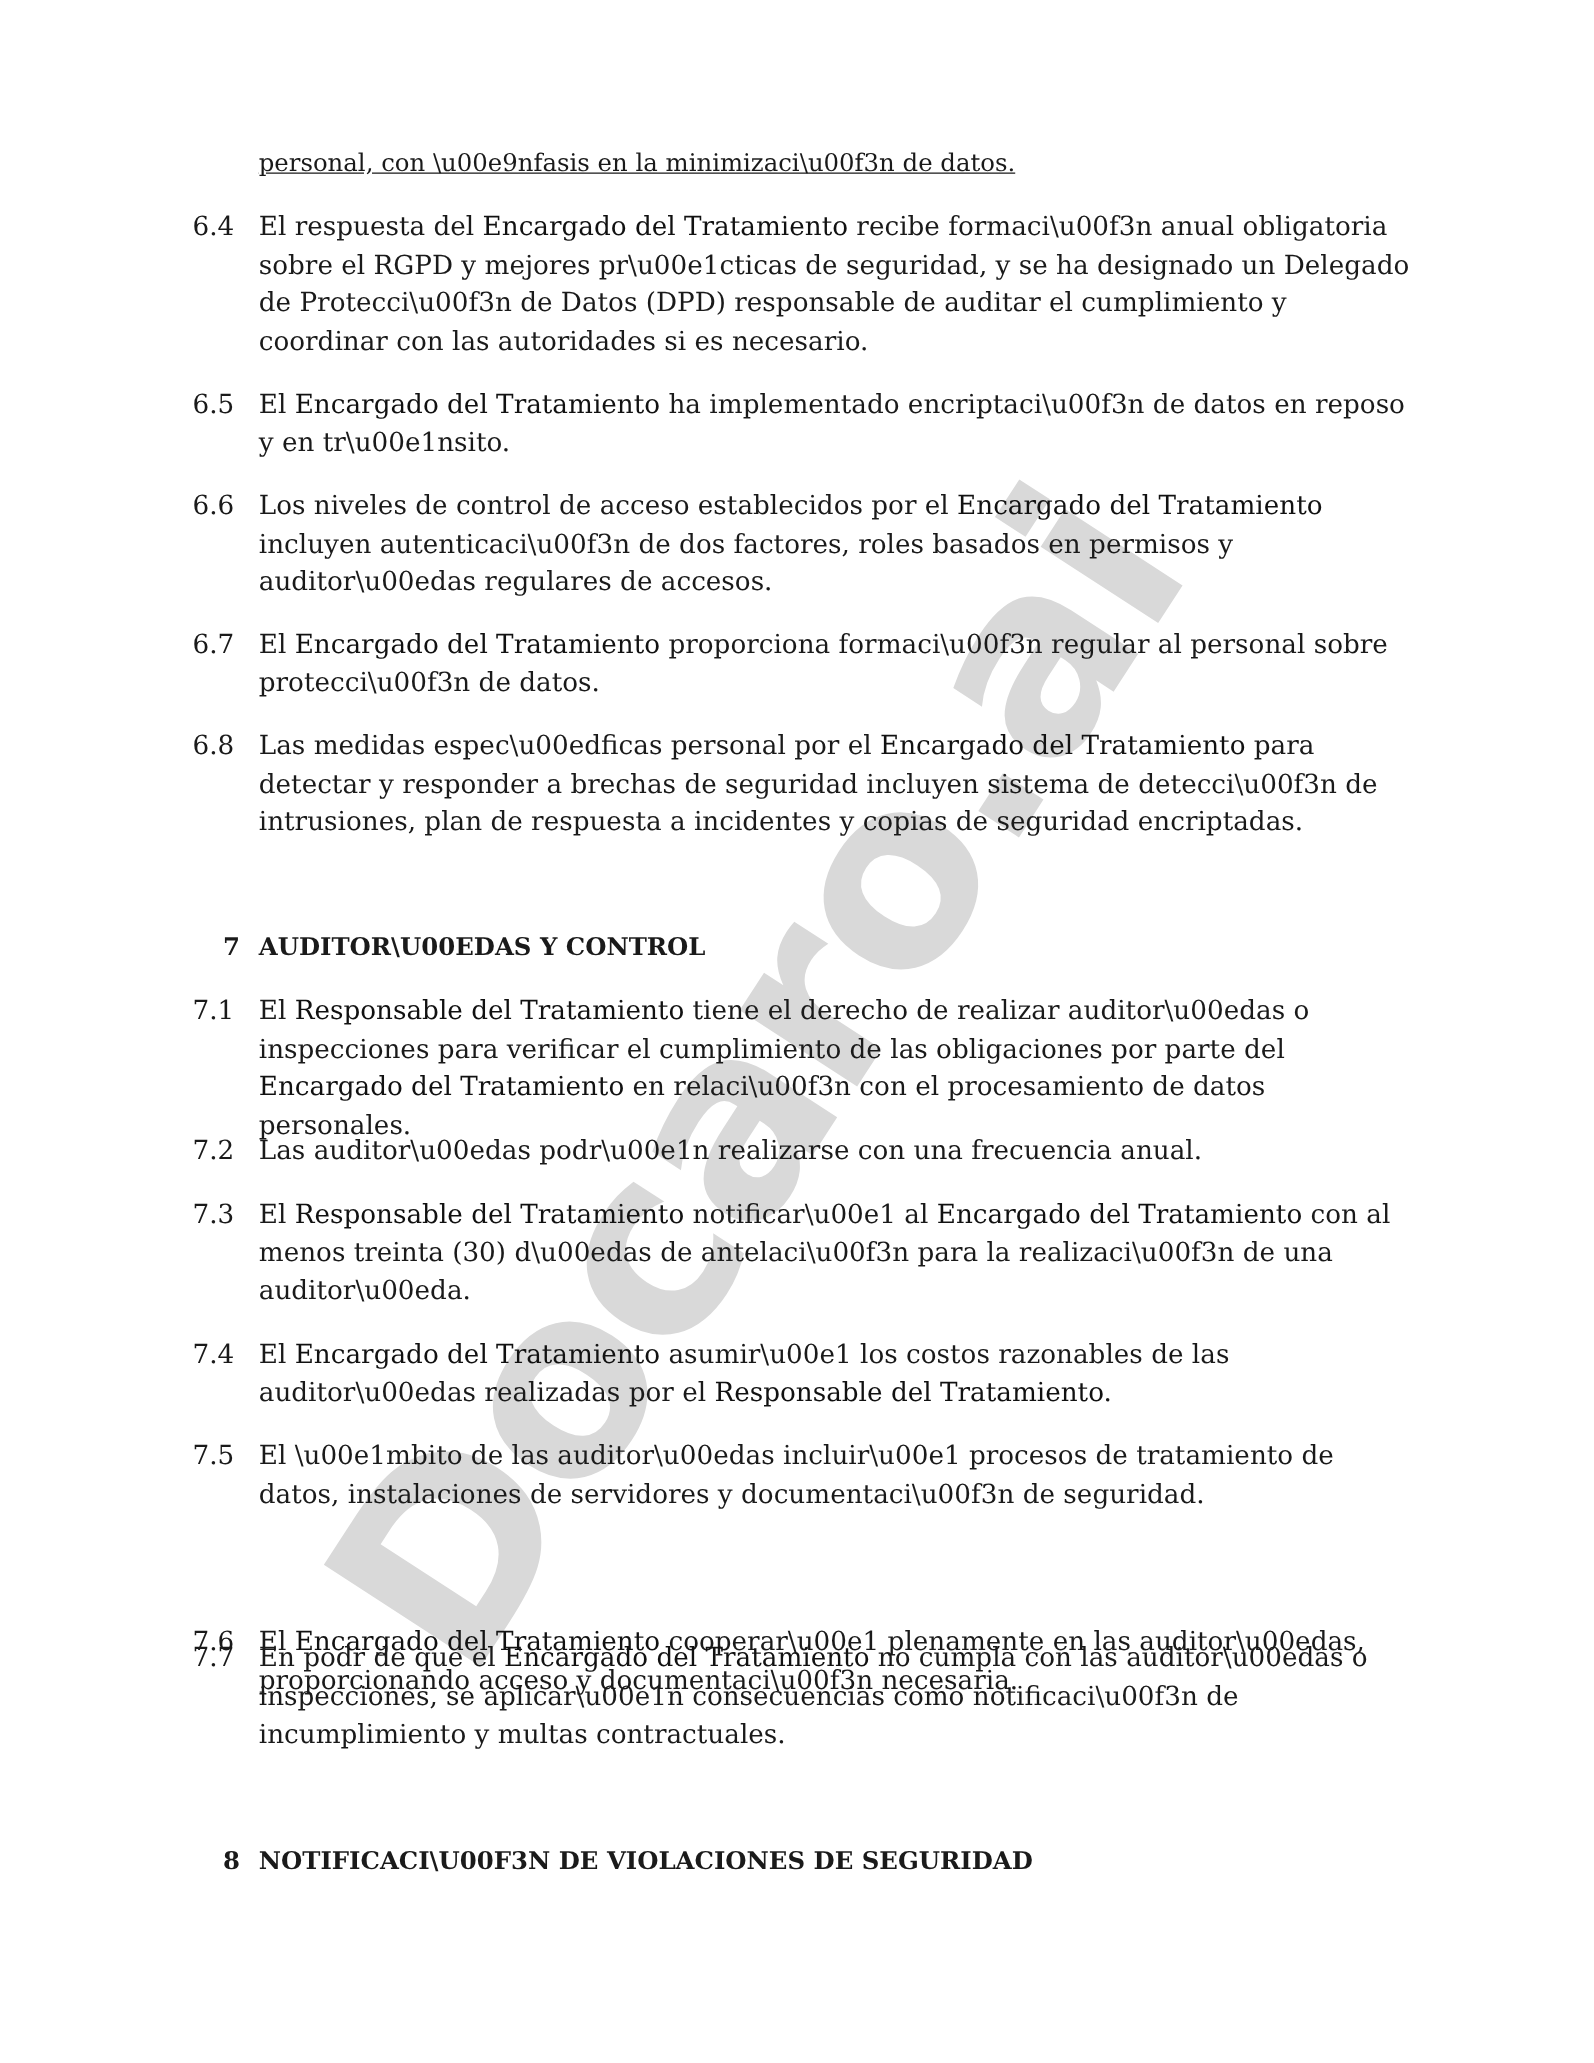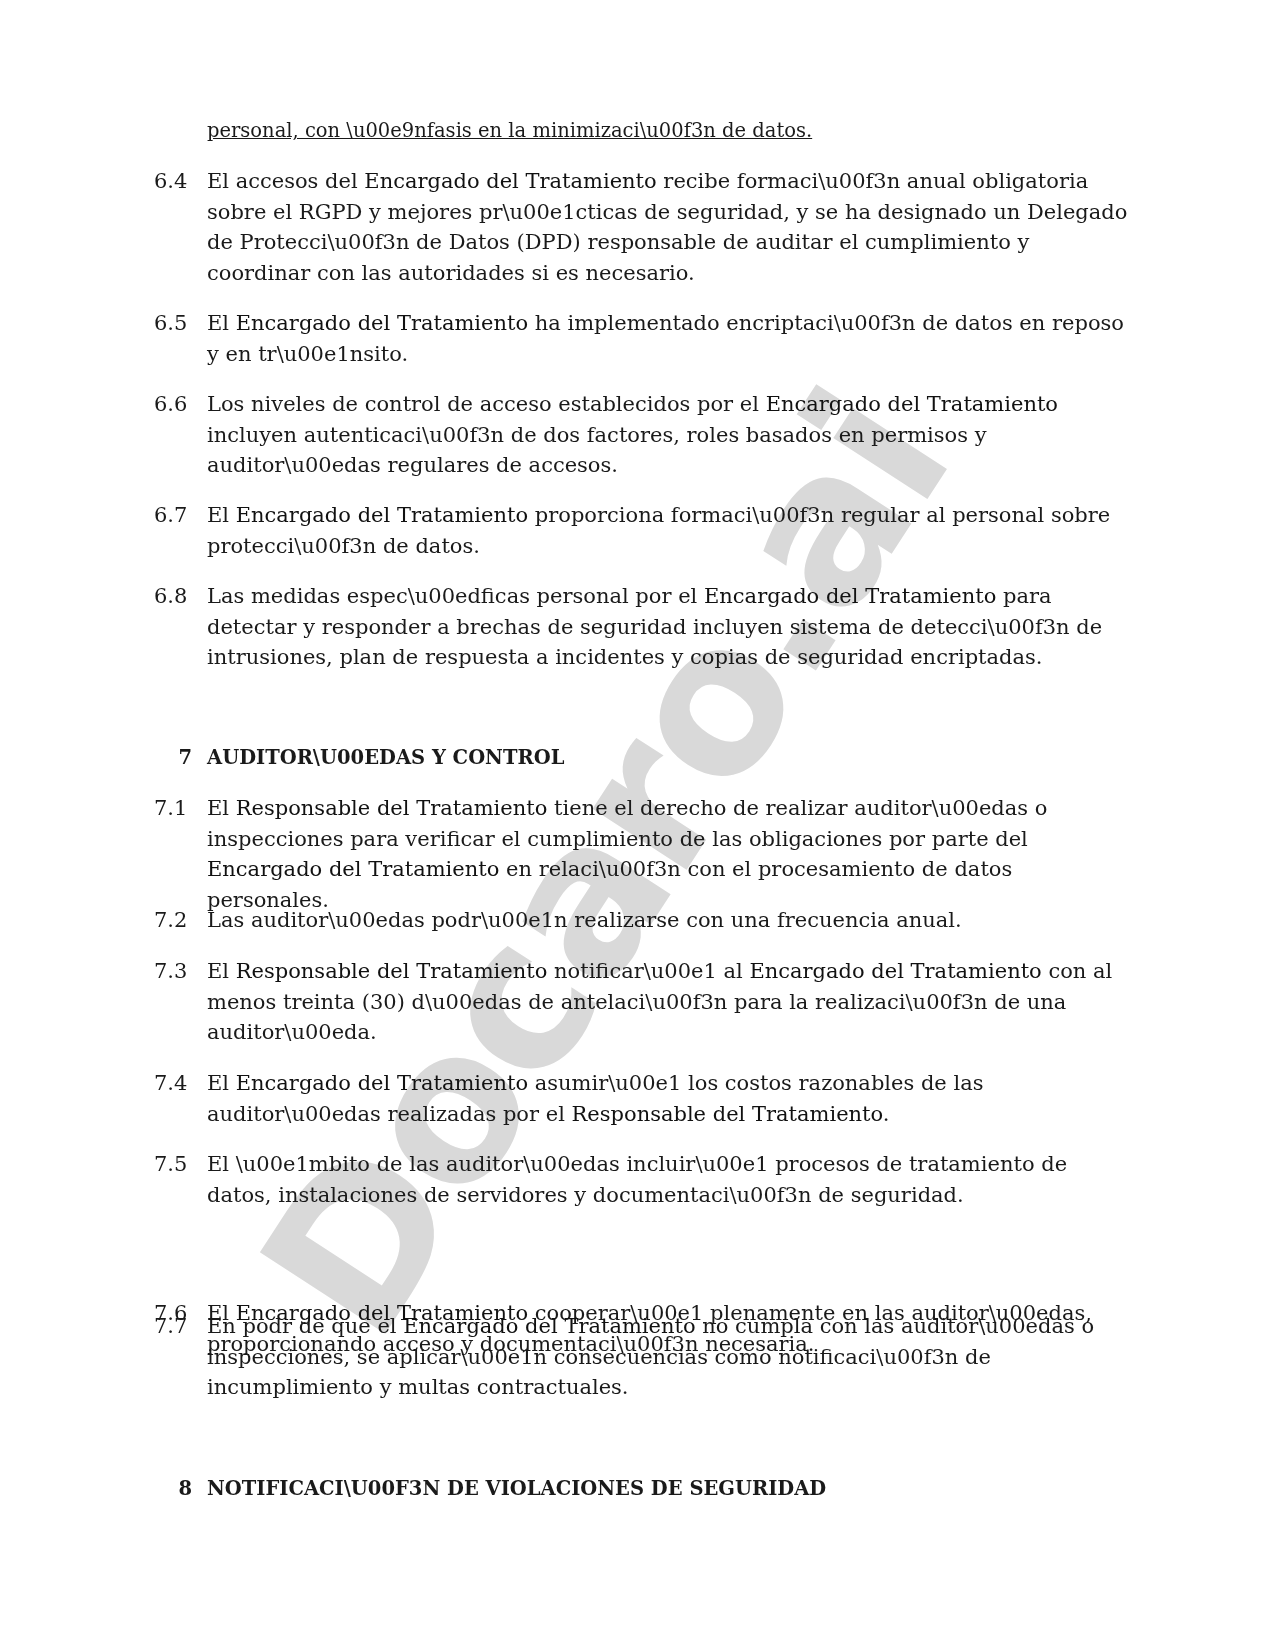--- a/index.html
+++ b/index.html
@@ -26,21 +26,21 @@
 <body>
 
 <div class="watermark">Docaro.ai</div>
 
 <div class="page">
 
   <div class="cont" style="top:116px;">personal, con \u00e9nfasis en la minimizaci\u00f3n de datos.</div>
 
   <div class="para" style="top:166px;">
     <span class="num">6.4</span>
-    <span class="txt"><span>El accesos del </span><b>Encargado del Tratamiento</b><span> recibe formaci\u00f3n anual obligatoria sobre el RGPD y mejores pr\u00e1cticas de seguridad, y se ha designado un Delegado de Protecci\u00f3n de Datos (DPD) responsable de auditar el cumplimiento y coordinar con las autoridades si es necesario.</span></span>
+    <span class="txt"><span>El respuesta del </span><b>Encargado del Tratamiento</b><span> recibe formaci\u00f3n anual obligatoria sobre el RGPD y mejores pr\u00e1cticas de seguridad, y se ha designado un Delegado de Protecci\u00f3n de Datos (DPD) responsable de auditar el cumplimiento y coordinar con las autoridades si es necesario.</span></span>
   </div>
 
   <div class="para" style="top:308px;">
     <span class="num">6.5</span>
     <span class="txt"><span>El </span><b>Encargado del Tratamiento</b><span> ha implementado encriptaci\u00f3n de datos en reposo y en tr\u00e1nsito.</span></span>
   </div>
 
   <div class="para" style="top:389px;">
     <span class="num">6.6</span>
     <span class="txt"><span>Los niveles de control de acceso establecidos por el </span><b>Encargado del Tratamiento</b><span> incluyen autenticaci\u00f3n de dos factores, roles basados en permisos y auditor\u00edas regulares de accesos.</span></span>

